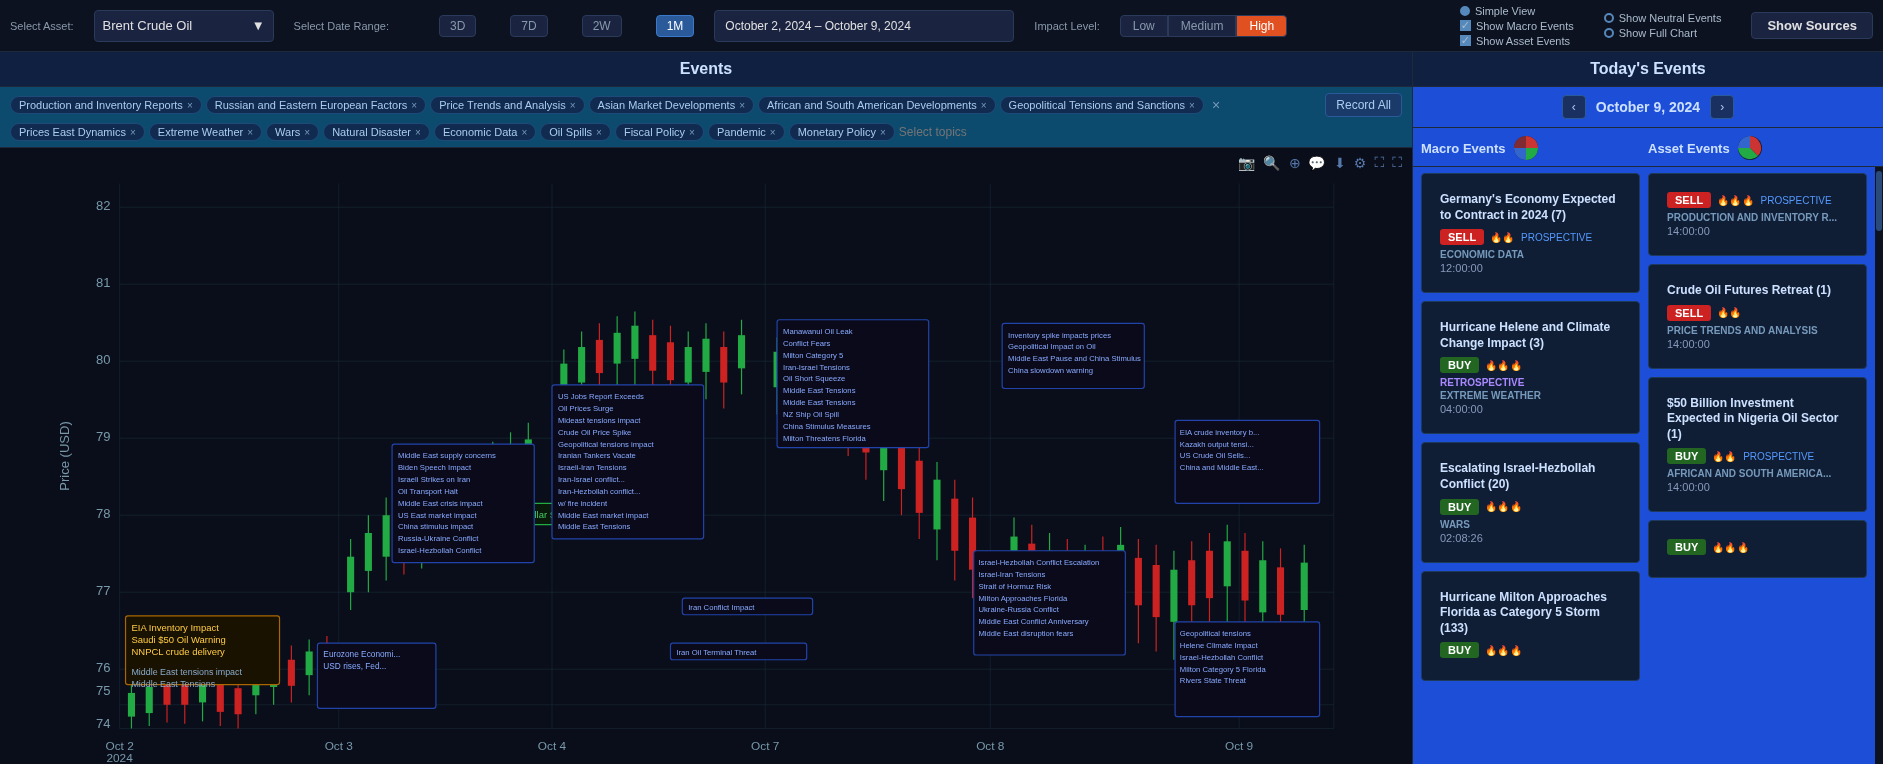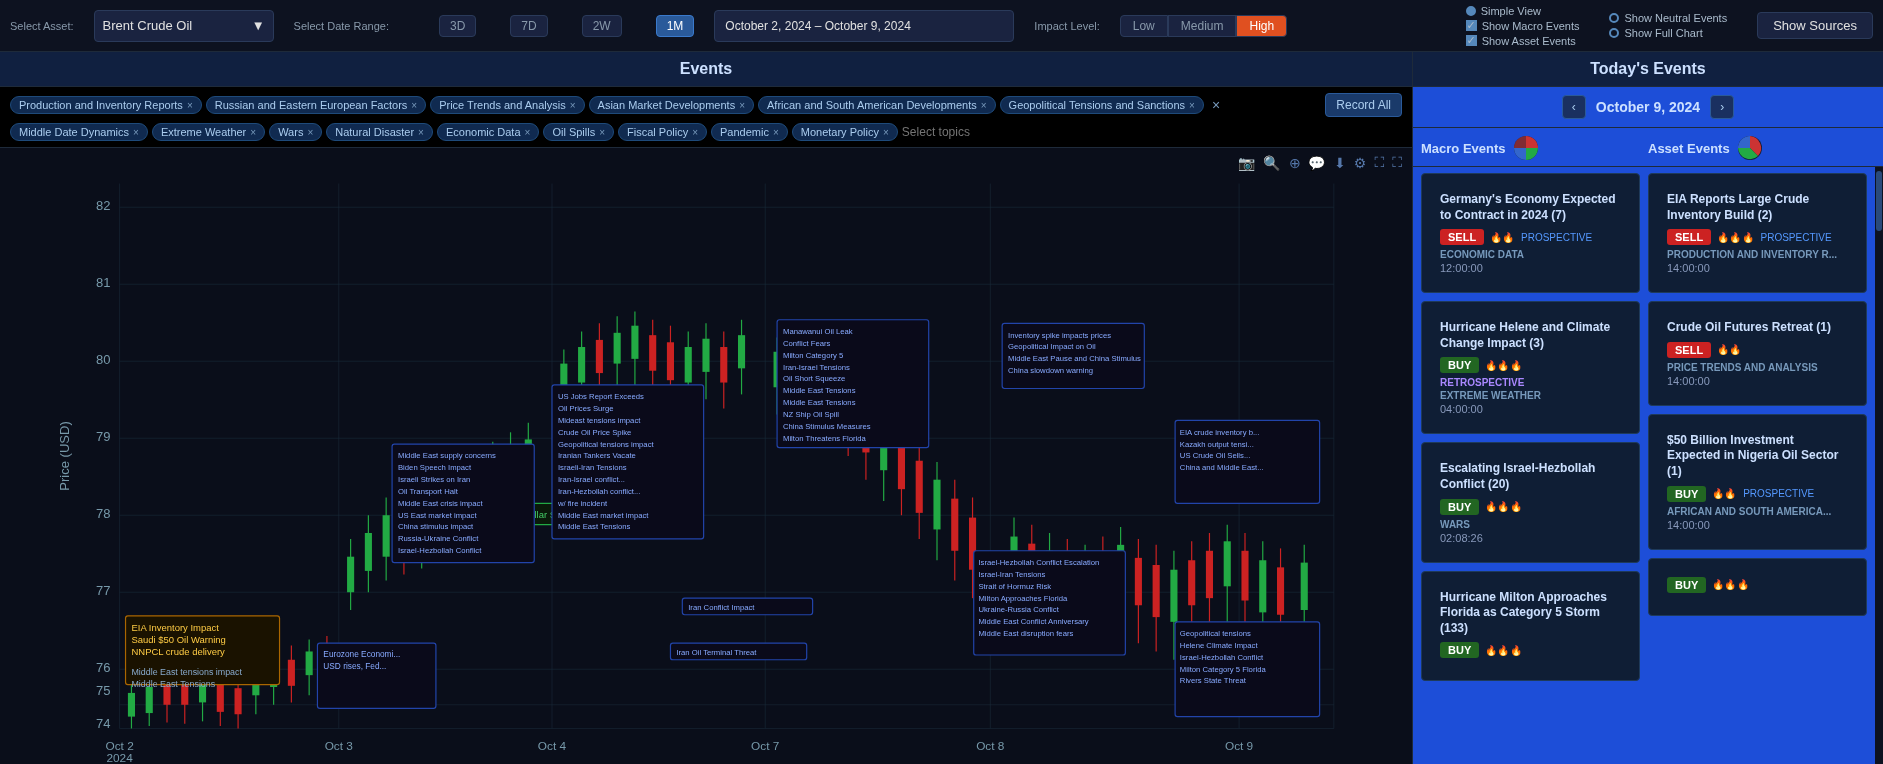--- a/index.html
+++ b/index.html
@@ -18,31 +18,31 @@
     .impact-btn.low { background: #1a2340; color: #8899aa; border-radius: 4px 0 0 4px; }
     .impact-btn.medium { background: #1a2340; color: #8899aa; border-radius: 0; }
     .impact-btn.high { background: #e05020; color: #fff; border-radius: 0 4px 4px 0; }
     .top-right-options { margin-left: auto; display: flex; gap: 30px; align-items: center; }
     .radio-group { display: flex; flex-direction: column; gap: 3px; }
     .radio-item { display: flex; align-items: center; gap: 5px; font-size: 11px; color: #aabbcc; }
     .radio-dot { width: 10px; height: 10px; border-radius: 50%; border: 2px solid #5588bb; background: transparent; }
     .radio-dot.checked { background: #5588bb; }
     .checkbox-item { display: flex; align-items: center; gap: 5px; font-size: 11px; color: #aabbcc; }
     .checkbox-box { width: 11px; height: 11px; border: 1px solid #5588bb; background: #5588bb; display: flex; align-items: center; justify-content: center; }
-    .show-sources-btn { background: #1a2340; border: 1px solid #2a3a5a; color: #e0e0e0; padding: 5px 15px; border-radius: 4px; font-size: 13px; cursor: pointer; font-weight: normal; }
+    .show-sources-btn { background: #1a2340; border: 1px solid #2a3a5a; color: #e0e0e0; padding: 5px 15px; border-radius: 4px; font-size: 13px; cursor: pointer; font-weight: bold; }
     
     
     .main-layout { display: flex; height: calc(764px - 52px); }
     
     
     .events-panel { flex: 1; background: #0d1220; border-right: 1px solid #1e2a3a; display: flex; flex-direction: column; min-width: 0; }
     .events-header { background: #102040; text-align: center; padding: 8px; font-size: 16px; font-weight: bold; color: #cce0ff; border-bottom: 1px solid #1e2a3a; }
     
     
-    .filter-bar { padding: 6px 10px; background: #000000; border-bottom: 1px solid #1e2a3a; display: flex; flex-wrap: wrap; gap: 4px; align-items: center; }
+    .filter-bar { padding: 6px 10px; background: #0c4a6e; border-bottom: 1px solid #1e2a3a; display: flex; flex-wrap: wrap; gap: 4px; align-items: center; }
     .filter-tag { background: #102a50; border: 1px solid #1e4a7a; color: #aaccee; padding: 2px 8px; border-radius: 12px; font-size: 11px; display: flex; align-items: center; gap: 4px; cursor: pointer; white-space: nowrap; }
     .filter-tag .close-x { color: #7799bb; font-size: 10px; cursor: pointer; }
     .select-all-btn { background: #1a3a6a; border: 1px solid #2a5a9a; color: #aaccee; padding: 4px 10px; border-radius: 4px; font-size: 12px; cursor: pointer; margin-left: auto; white-space: nowrap; }
     .filter-input { background: transparent; border: none; outline: none; color: #aabbcc; font-size: 12px; width: 100px; }
     .close-btn-x { color: #7799bb; cursor: pointer; font-size: 14px; margin-left: 4px; }
     
     
     .chart-area { flex: 1; position: relative; background: #0a0e1a; overflow: hidden; }
     .chart-toolbar { position: absolute; top: 4px; right: 8px; display: flex; gap: 4px; z-index: 10; }
     .chart-icon-btn { background: transparent; border: none; color: #5577aa; cursor: pointer; font-size: 14px; padding: 2px; }
@@ -158,21 +158,21 @@
         <span class="close-x">×</span>
       </div>
       <div class="filter-tag">
         <span>Geopolitical Tensions and Sanctions</span>
         <span class="close-x">×</span>
       </div>
       <div class="close-btn-x">×</div>
       <button class="select-all-btn">Record All</button>
       <div style="flex-basis:100%; display:flex; gap:4px; flex-wrap:wrap; margin-top:2px;">
         <div class="filter-tag">
-          <span>Middle Date Dynamics</span>
+          <span>Prices East Dynamics</span>
           <span class="close-x">×</span>
         </div>
         <div class="filter-tag">
           <span>Extreme Weather</span>
           <span class="close-x">×</span>
         </div>
         <div class="filter-tag">
           <span>Wars</span>
           <span class="close-x">×</span>
         </div>
@@ -570,21 +570,20 @@
             <div class="event-badge-row">
               <span class="badge buy">BUY</span>
               <span class="flame-icons">🔥🔥🔥</span>
             </div>
           </div>
         </div>
 
         <div class="event-column">
 
           <div class="event-card">
-            <div class="event-card-title">EIA Reports Large Crude Inventory Build (2)</div>
             <div class="event-badge-row">
               <span class="badge sell">SELL</span>
               <span class="flame-icons">🔥🔥🔥</span>
               <span class="prospective-label">PROSPECTIVE</span>
             </div>
             <div class="event-category">PRODUCTION AND INVENTORY R...</div>
             <div class="event-time">14:00:00</div>
           </div>
 
           <div class="event-card">

